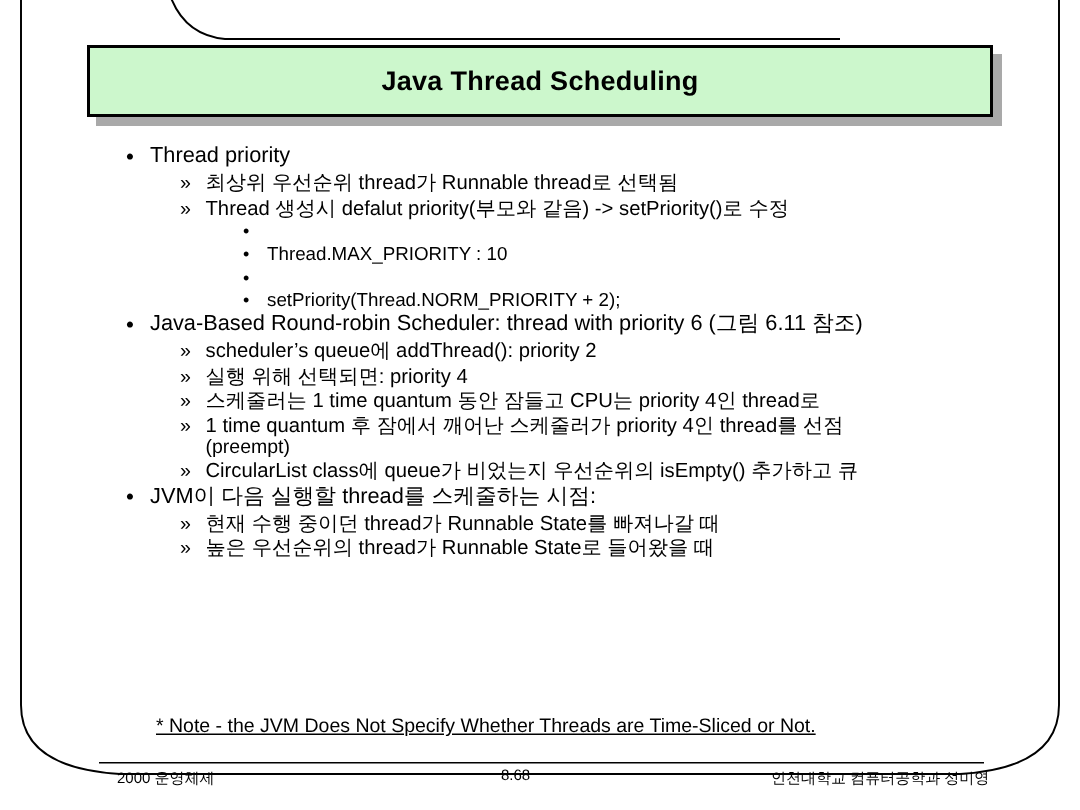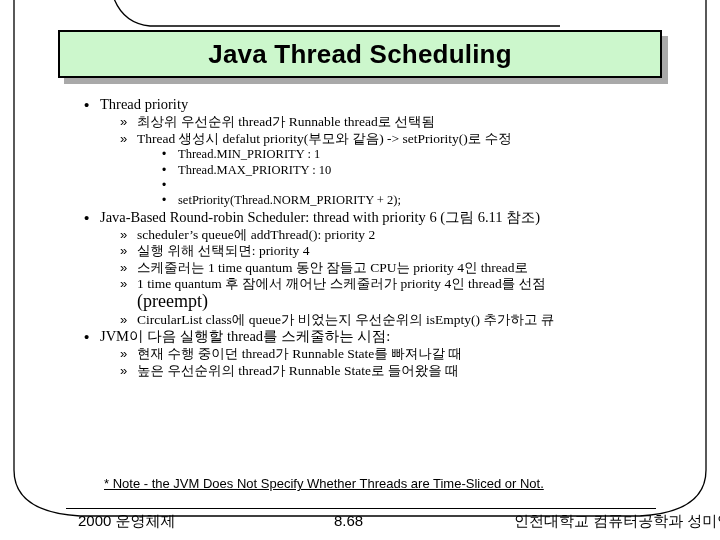--- a/index.html
+++ b/index.html
@@ -43,21 +43,21 @@
     width: 604px;
     height: 48px;
     background: #ccf7cc;
     border: 2px solid #000000;
     box-sizing: border-box;
     display: flex;
     align-items: center;
     justify-content: center;
   }
   #title-text {
-    font-size: 26px;
+    font-size: 18px;
     font-weight: bold;
     letter-spacing: 0.2px;
     white-space: nowrap;
   }
 
   
   #body {
     position: absolute;
     left: 84px;
     top: 94px;
@@ -101,26 +101,26 @@
     font-size: 12.5px;
     margin-top: 3px;
     padding-left: 78px;
   }
   .lvl3 .bul {
     width: 16px;
     flex: 0 0 16px;
     font-size: 12px;
   }
 
-  .txt { flex: 1 1 auto; font-family: Liberation Serif, serif; }
+  .txt { flex: 1 1 auto; }
 
   
   .cont {
     padding-left: 53px;
-    font-size: 18px;
+    font-size: 13px;
     margin-top: 1px;
   }
 
   
   #note {
     position: absolute;
     left: 104px;
     top: 476px;
     font-size: 13px;
     white-space: nowrap;
@@ -132,21 +132,21 @@
     position: absolute;
     left: 66px;
     top: 508px;
     width: 590px;
     height: 1px;
     background: #000000;
   }
   .foot {
     position: absolute;
     top: 512px;
-    font-size: 15px;
+    font-size: 10px;
     white-space: nowrap;
   }
   #foot-left  { left: 78px; }
   #foot-mid   { left: 334px; }
   #foot-right { left: 514px; }
 </style>
 </head>
 <body>
 
 <div id="slide">
@@ -173,21 +173,20 @@
       <span class="txt">최상위 우선순위 thread가 Runnable thread로 선택됨</span>
     </div>
 
     <div class="line lvl2">
       <span class="bul">»</span>
       <span class="txt">Thread 생성시 defalut priority(부모와 같음) -&gt; setPriority()로 수정</span>
     </div>
 
     <div class="line lvl3">
       <span class="bul">•</span>
-      <span class="txt">Thread.MIN_PRIORITY : 1</span>
     </div>
 
     <div class="line lvl3">
       <span class="bul">•</span>
       <span class="txt">Thread.MAX_PRIORITY : 10</span>
     </div>
 
     <div class="line lvl3">
       <span class="bul">•</span>
     </div>

